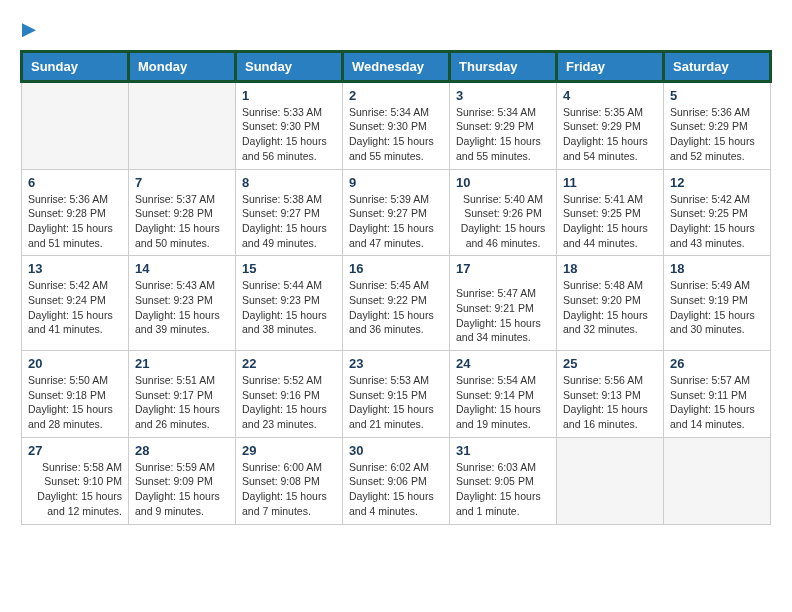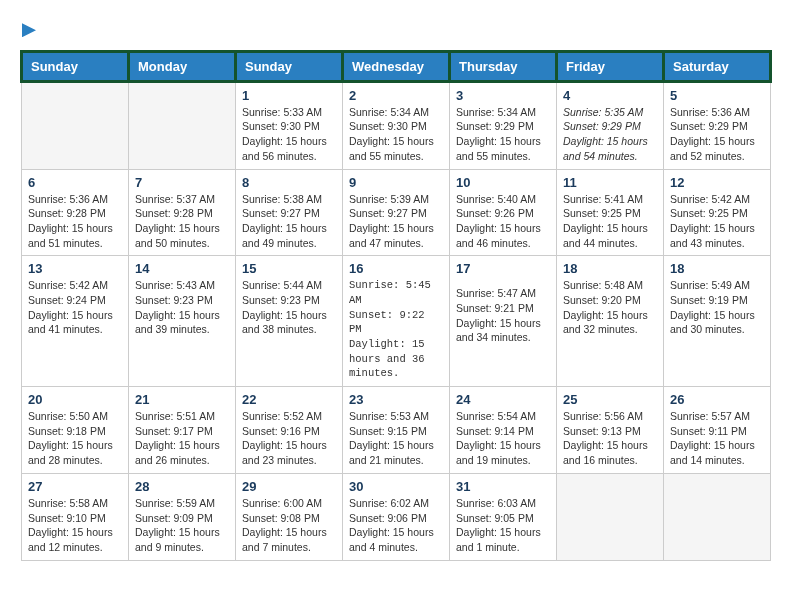--- a/index.html
+++ b/index.html
@@ -127,21 +127,21 @@
 Daylight: 15 hours and 55 minutes.</div>
         </td>
         <td>
           <span class="day-num">3</span>
           <div class="cell-info" style="white-space: pre-line;">Sunrise: 5:34 AM
 Sunset: 9:29 PM
 Daylight: 15 hours and 55 minutes.</div>
         </td>
         <td>
           <span class="day-num">4</span>
-          <div class="cell-info" style="white-space: pre-line; font-style: italic;">Sunrise: 5:35 AM
+          <div class="cell-info" style="white-space: pre-line;">Sunrise: 5:35 AM
 Sunset: 9:29 PM
 Daylight: 15 hours and 54 minutes.</div>
         </td>
         <td>
           <span class="day-num">5</span>
           <div class="cell-info" style="white-space: pre-line;">Sunrise: 5:36 AM
 Sunset: 9:29 PM
 Daylight: 15 hours and 52 minutes.</div>
         </td>
       </tr>
@@ -165,21 +165,21 @@
 Daylight: 15 hours and 49 minutes.</div>
         </td>
         <td>
           <span class="day-num">9</span>
           <div class="cell-info" style="white-space: pre-line;">Sunrise: 5:39 AM
 Sunset: 9:27 PM
 Daylight: 15 hours and 47 minutes.</div>
         </td>
         <td>
           <span class="day-num">10</span>
-          <div class="cell-info" style="white-space: pre-line;">Sunrise: 5:40 AM
+          <div class="cell-info" style="white-space: pre-line; text-align: center;">Sunrise: 5:40 AM
 Sunset: 9:26 PM
 Daylight: 15 hours and 46 minutes.</div>
         </td>
         <td>
           <span class="day-num">11</span>
           <div class="cell-info" style="white-space: pre-line;">Sunrise: 5:41 AM
 Sunset: 9:25 PM
 Daylight: 15 hours and 44 minutes.</div>
         </td>
         <td>
@@ -203,21 +203,21 @@
 Daylight: 15 hours and 39 minutes.</div>
         </td>
         <td>
           <span class="day-num">15</span>
           <div class="cell-info" style="white-space: pre-line;">Sunrise: 5:44 AM
 Sunset: 9:23 PM
 Daylight: 15 hours and 38 minutes.</div>
         </td>
         <td>
           <span class="day-num">16</span>
-          <div class="cell-info" style="white-space: pre-line; font-family: Liberation Mono, monospace;">Sunrise: 5:45 AM
+          <div class="cell-info" style="white-space: pre-line;">Sunrise: 5:45 AM
 Sunset: 9:22 PM
 Daylight: 15 hours and 36 minutes.</div>
         </td>
         <td>
           <span class="day-num">17</span>
           <div class="cell-info" style="white-space: pre-line; margin-top: 10px;">Sunrise: 5:47 AM
 Sunset: 9:21 PM
 Daylight: 15 hours and 34 minutes.</div>
         </td>
         <td>
@@ -273,21 +273,21 @@
         <td>
           <span class="day-num">26</span>
           <div class="cell-info" style="white-space: pre-line;">Sunrise: 5:57 AM
 Sunset: 9:11 PM
 Daylight: 15 hours and 14 minutes.</div>
         </td>
       </tr>
       <tr>
         <td>
           <span class="day-num">27</span>
-          <div class="cell-info" style="white-space: pre-line;">Sunrise: 5:58 AM
+          <div class="cell-info" style="white-space: pre-line; text-align: right;">Sunrise: 5:58 AM
 Sunset: 9:10 PM
 Daylight: 15 hours and 12 minutes.</div>
         </td>
         <td>
           <span class="day-num">28</span>
           <div class="cell-info" style="white-space: pre-line;">Sunrise: 5:59 AM
 Sunset: 9:09 PM
 Daylight: 15 hours and 9 minutes.</div>
         </td>
         <td>

